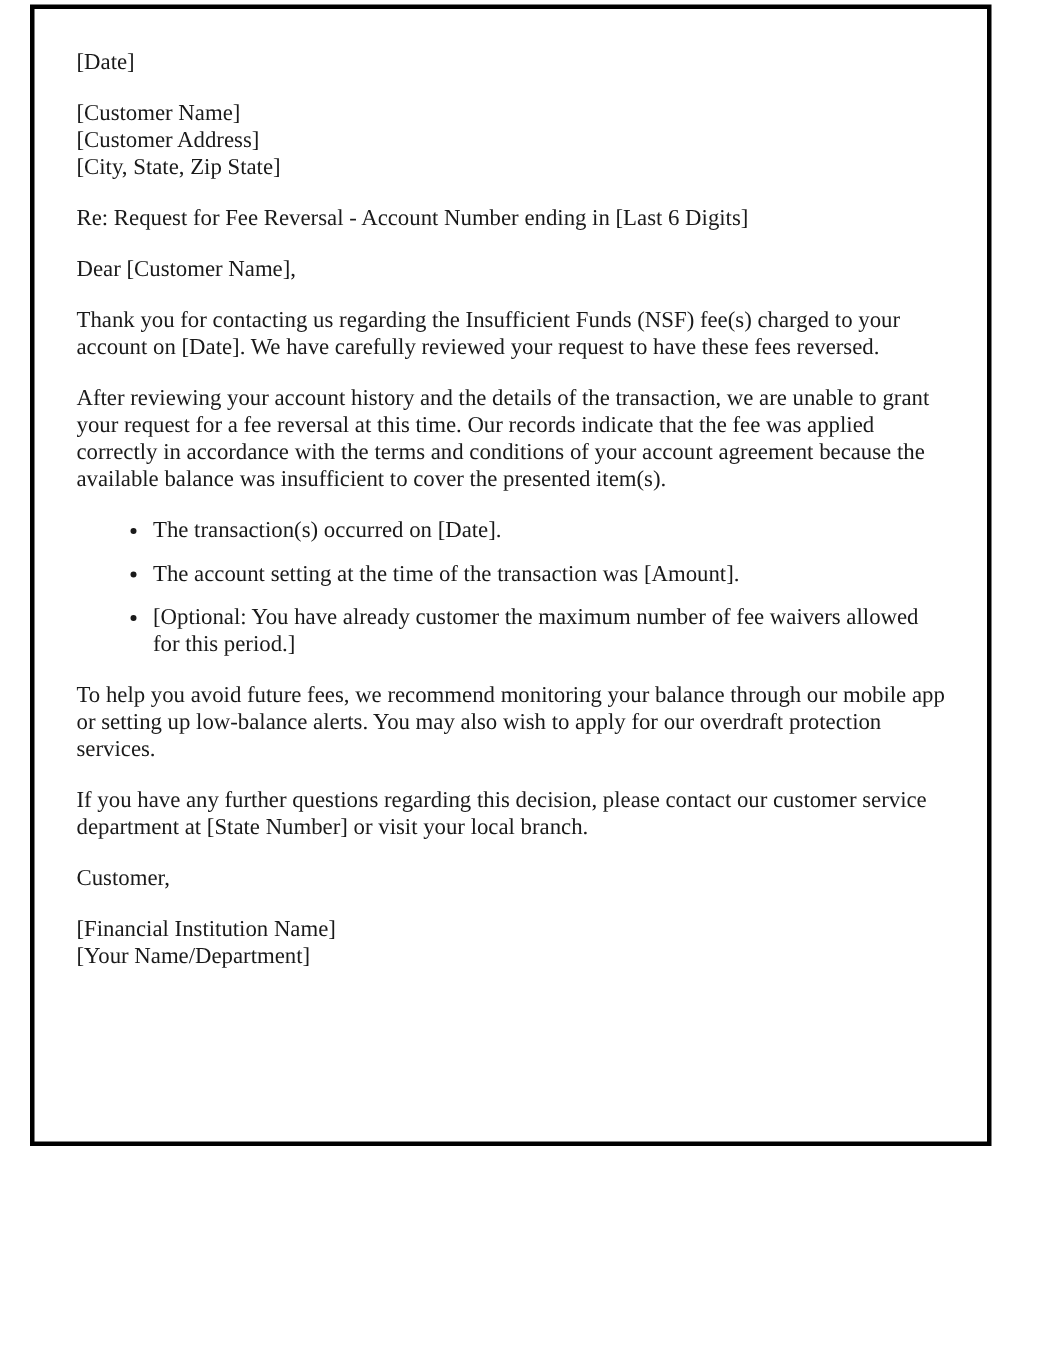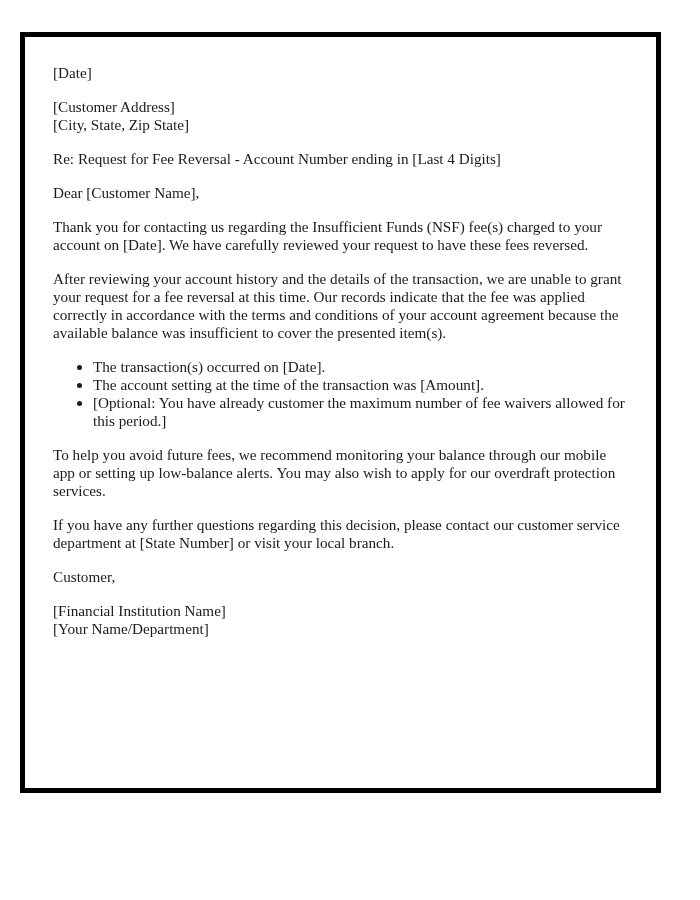--- a/index.html
+++ b/index.html
@@ -9,58 +9,59 @@
     }
     body {
       width: 700px;
       height: 900px;
       position: relative;
       overflow: hidden;
     }
     .letter {
       position: absolute;
       left: 20px;
-      top: 32px;
+      top: 3px;
       width: 641px;
       height: 761px;
       box-sizing: border-box;
-      border: 5px solid #000000;
+      border: 3px solid #000000;
       padding: 27px 28px 0 28px;
       font-family: "Liberation Serif", "DejaVu Serif", serif;
       font-size: 15.2px;
       line-height: 18px;
       color: #1a1a1a;
     }
     .letter p {
       margin: 0 0 16px 0;
     }
     .block .line {
       display: block;
     }
     ul.facts {
       margin: 0 0 16px 0;
       padding-left: 40px;
       list-style: disc;
     }
     ul.facts li {
-      margin: 0;
+      margin: 11px;
     }
   </style>
 </head>
 <body>
 
 <div class="letter">
   <p>[Date]</p>
 
   <p class="block">
+    <span class="line">[Customer Name]</span>
     <span class="line">[Customer Address]</span>
     <span class="line">[City, State, Zip State]</span>
   </p>
 
-  <p>Re: Request for Fee Reversal - Account Number ending in [Last 4 Digits]</p>
+  <p>Re: Request for Fee Reversal - Account Number ending in [Last 6 Digits]</p>
 
   <p>Dear [Customer Name],</p>
 
   <p>Thank you for contacting us regarding the Insufficient Funds (NSF) fee(s) charged to your account on [Date]. We have carefully reviewed your request to have these fees reversed.</p>
 
   <p>After reviewing your account history and the details of the transaction, we are unable to grant your request for a fee reversal at this time. Our records indicate that the fee was applied correctly in accordance with the terms and conditions of your account agreement because the available balance was insufficient to cover the presented item(s).</p>
 
 
   <ul class="facts">
     <li>The transaction(s) occurred on [Date].</li>

